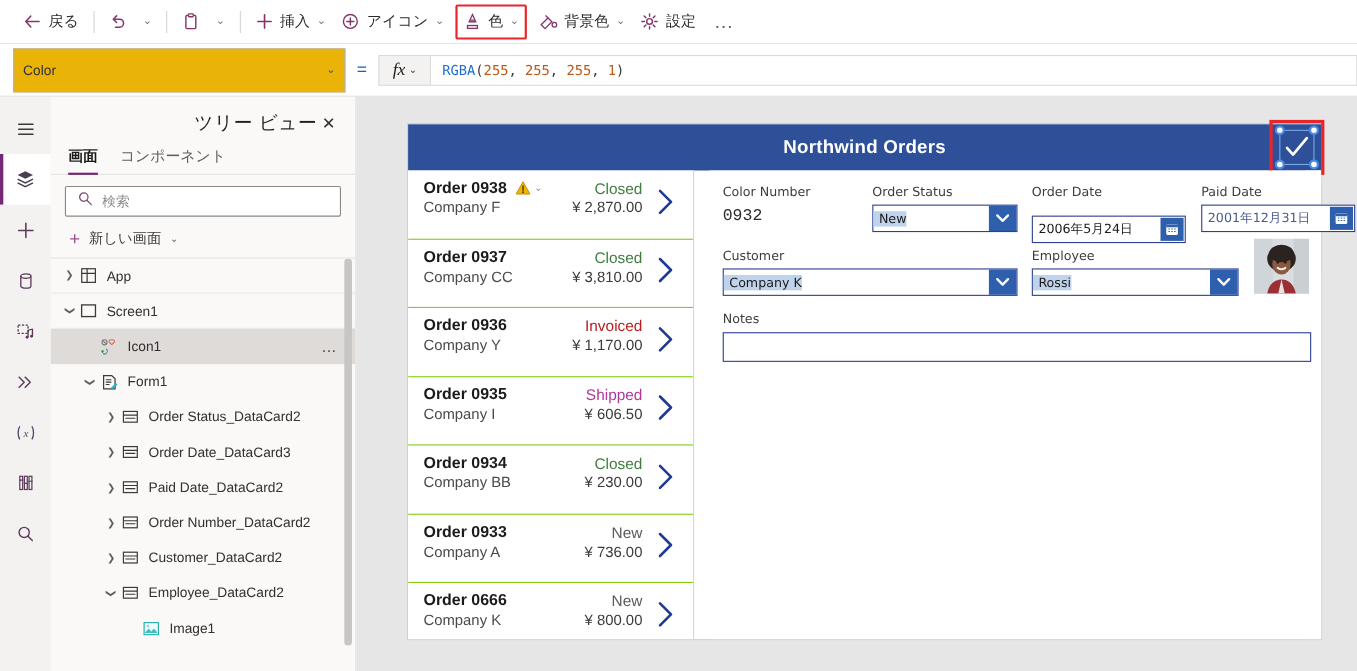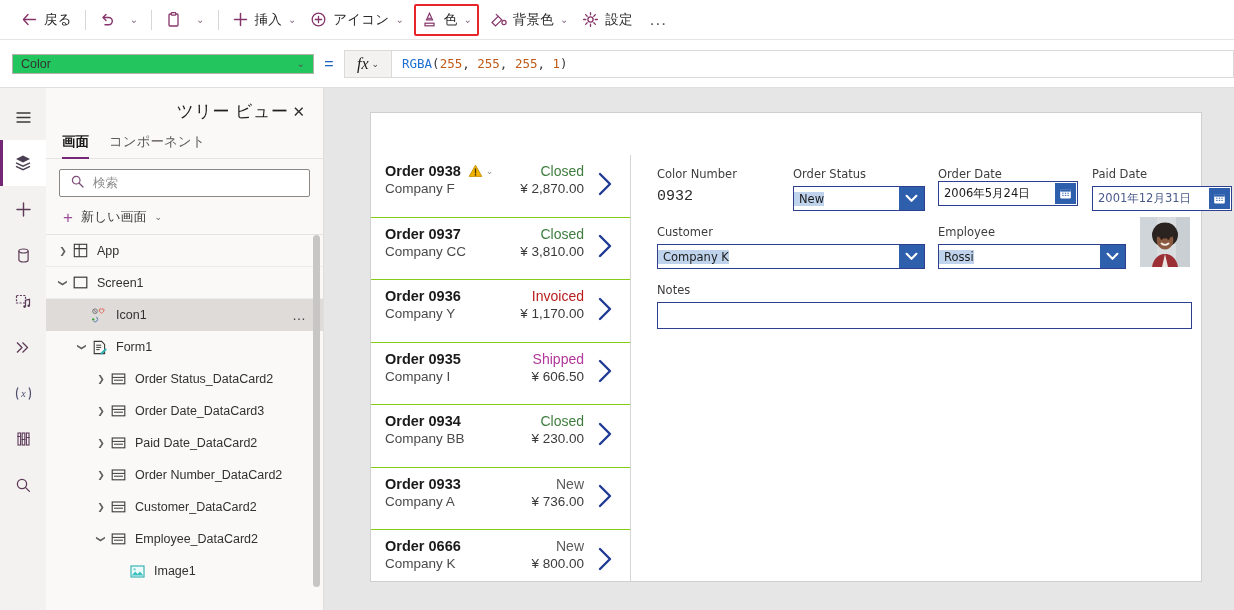--- a/index.html
+++ b/index.html
@@ -30,21 +30,21 @@
   }
   .ellipsis-btn { color:#5a5a5a; font-size:17px; letter-spacing:1px; padding: 0 10px; }
 
   
   .fxbar {
     position: absolute; left: 0; top: 40px; width: 1234px; height: 48px;
     background: #ffffff; display: flex; align-items: center; padding-left: 12px;
     border-bottom: 1px solid #e1dfdd;
   }
   .prop-select {
-    width: 302px; height: 20px; border: 1px solid #b3b0ad; background: #22c55e;
+    width: 302px; height: 40px; border: 1px solid #b3b0ad; background: #eab308;
     display: flex; align-items: center; padding: 0 8px; font-size: 12.5px;
     color: #333; justify-content: space-between;
   }
   .prop-select .chv { color:#555; font-size: 10px; }
   .eq-sign { width: 30px; text-align: center; color: #1b5fbe; font-size: 16px; font-weight: 500; }
   .fx-btn {
     width: 48px; height: 28px; background: #f3f2f1; border: 1px solid #dcdad8;
     display: flex; align-items: center; justify-content: center; gap: 3px;
   }
   .fx-btn .fx { font-family: "Liberation Serif", serif; font-style: italic; font-size: 16px; color: #1a1a1a; }
@@ -514,20 +514,36 @@
           </span>
           <span class="tv-lbl">Image1</span>
         </div>
         <div class="tv-scroll"></div>
     </div>
   </div>
 
   <div class="canvasarea">
     <div class="phone">
 
+      <div class="app-header">
+        <span class="app-title">Northwind Orders</span>
+        <div class="hdr-icon-sel">
+          <div class="sel-red"></div>
+          <div class="sel-box"></div>
+          <span style="position:absolute;left:10px;top:11px;">
+            <svg width="22" height="20" viewBox="0 0 22 20">
+                <path d="M2 10.5l5.5 6L20 1.5" stroke="#ffffff" stroke-width="2.4" fill="none" stroke-linecap="round" stroke-linejoin="round"></path>
+              </svg>
+          </span>
+          <div class="handle" style="left:1px;top:1px;"></div>
+          <div class="handle" style="left:32px;top:1px;"></div>
+          <div class="handle" style="left:1px;top:32px;"></div>
+          <div class="handle" style="left:32px;top:32px;"></div>
+        </div>
+      </div>
 
       <div class="gallery" id="gallery">
           <div class="g-row">
             <div class="g-l1">
               <span class="g-order">Order 0938</span>
               <span class="g-warn">
                 <svg width="15" height="14" viewBox="0 0 15 14">
                   <path d="M7.5 1.2l6.3 11.2H1.2z" fill="#f2b300" stroke="#c89000" stroke-width=".9" stroke-linejoin="round"></path>
                   <path d="M7.5 5v4" stroke="#4a3800" stroke-width="1.3" stroke-linecap="round"></path>
                   <circle cx="7.5" cy="10.8" r=".85" fill="#4a3800"></circle>
@@ -644,21 +660,21 @@
             <span class="f-drop">
               <svg width="13" height="9" viewBox="0 0 13 9">
                   <path d="M1.6 1.8l4.9 5 4.9-5" stroke="#fff" stroke-width="2.1" fill="none" stroke-linecap="round" stroke-linejoin="round"></path>
                 </svg>
             </span>
           </div>
         </div>
 
         <div style="position:absolute;left:293px;top:12px;width:140px;">
           <div class="f-label">Order Date</div>
-          <div class="f-field" style="margin-top:0;">
+          <div class="f-field" style="margin-top:15px;">
             <span class="f-text">2006年5月24日</span>
             <span class="f-cal">
               <svg width="13" height="13" viewBox="0 0 13 13">
                   <rect x="1.2" y="2.2" width="10.6" height="9.4" rx="1" fill="#fff"></rect>
                   <rect x="1.2" y="2.2" width="10.6" height="2.4" fill="#2e5fad"></rect>
                   <path d="M3.2 6.2h1.4M5.8 6.2h1.4M8.4 6.2h1.4M3.2 8.4h1.4M5.8 8.4h1.4M8.4 8.4h1.4" stroke="#2e5fad" stroke-width="1"></path>
                 </svg>
             </span>
           </div>
         </div>

